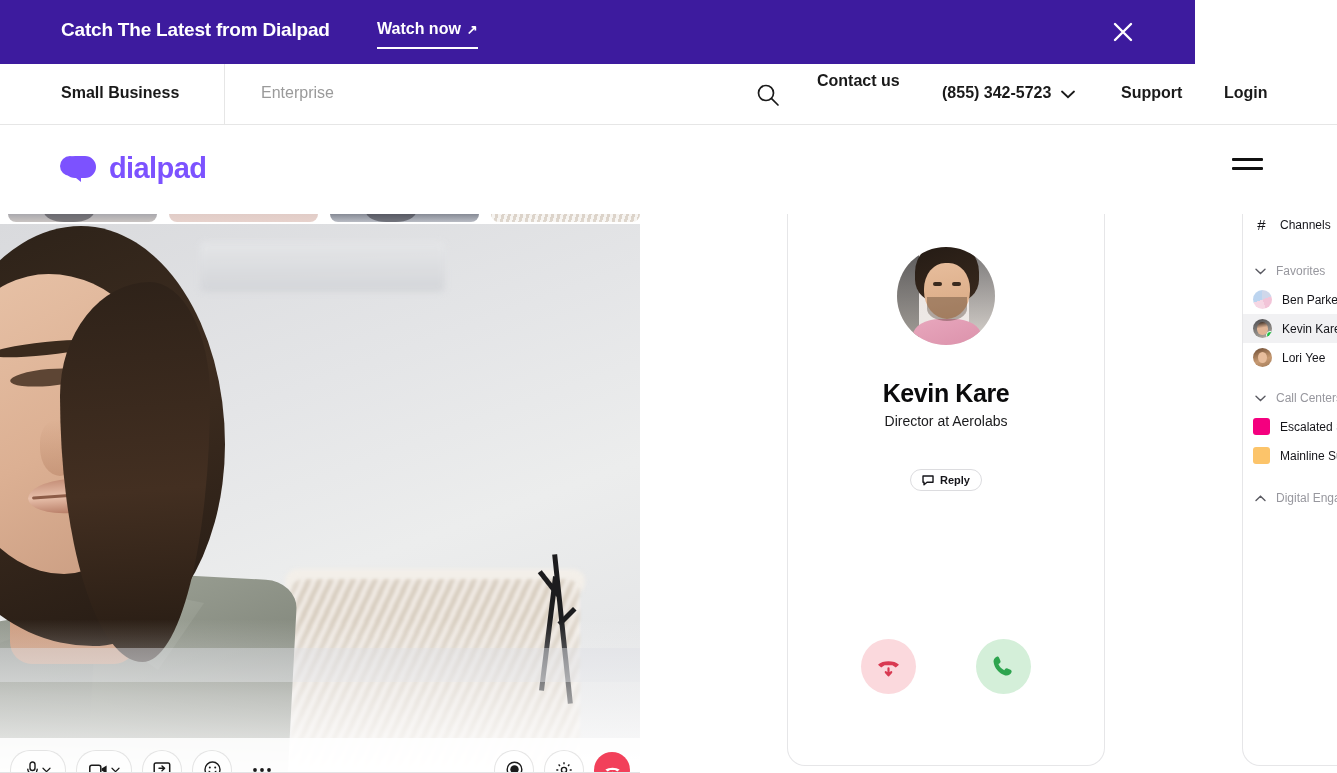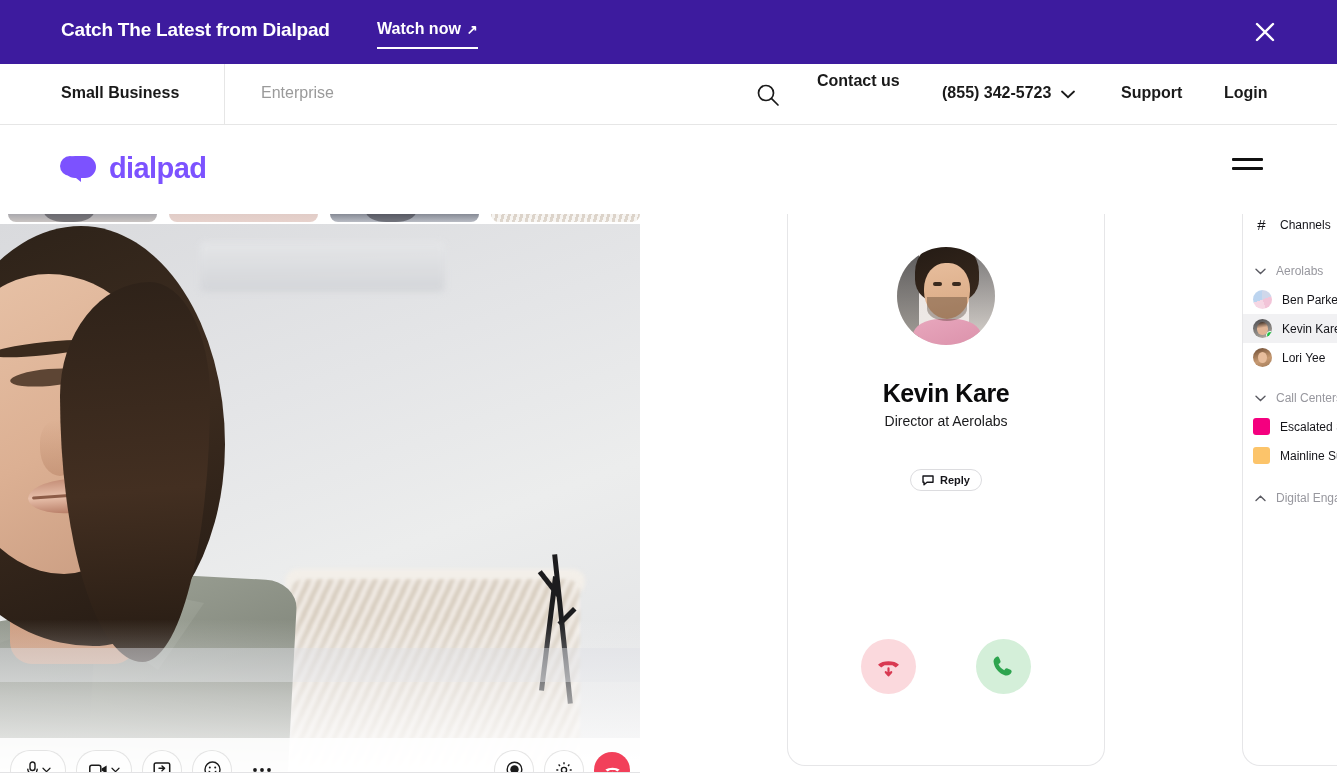--- a/index.html
+++ b/index.html
@@ -6,21 +6,21 @@
   html, body {
     width: 1337px; height: 773px;
     font-family: "Liberation Sans", sans-serif;
     background: #ffffff;
     overflow: hidden;
   }
   .page { position: relative; width: 1337px; height: 773px; }
 
   
   .promo {
-    position: absolute; left: 0; top: 0; width: 1337px; height: 64px;
+    position: absolute; left: 0; top: 0; width: 1195px; height: 64px;
     background: #3d1b9e; display: flex; align-items: center;
   }
   .promo-text {
     position: absolute; left: 61px; top: 19px;
     color: #ffffff; font-size: 19px; font-weight: 700; letter-spacing: -0.2px;
   }
   .promo-cta {
     position: absolute; left: 377px; top: 20px;
     color: #ffffff; font-size: 16px; font-weight: 700;
     border-bottom: 2px solid #ffffff; padding-bottom: 9px;
@@ -542,21 +542,21 @@
       </div>
 
       <div style="height:18px"></div>
 
       <div class="sc-group">
         <span class="sc-chev">
           <svg width="11" height="7" viewBox="0 0 11 7">
               <path d="M1 1.3 L5.5 5.5 L10 1.3" fill="none" stroke="#5a5a62" stroke-width="1.4" stroke-linecap="round"></path>
             </svg>
         </span>
-        <span class="sc-group-label">Aerolabs</span>
+        <span class="sc-group-label">Favorites</span>
       </div>
 
       <div class="sc-row">
         <span class="sc-av av-ben"></span>
         <span class="sc-label">Ben Parker</span>
       </div>
       <div class="sc-row selected">
         <span class="sc-av av-kevin">
           <span class="dot-online"></span>
         </span>

